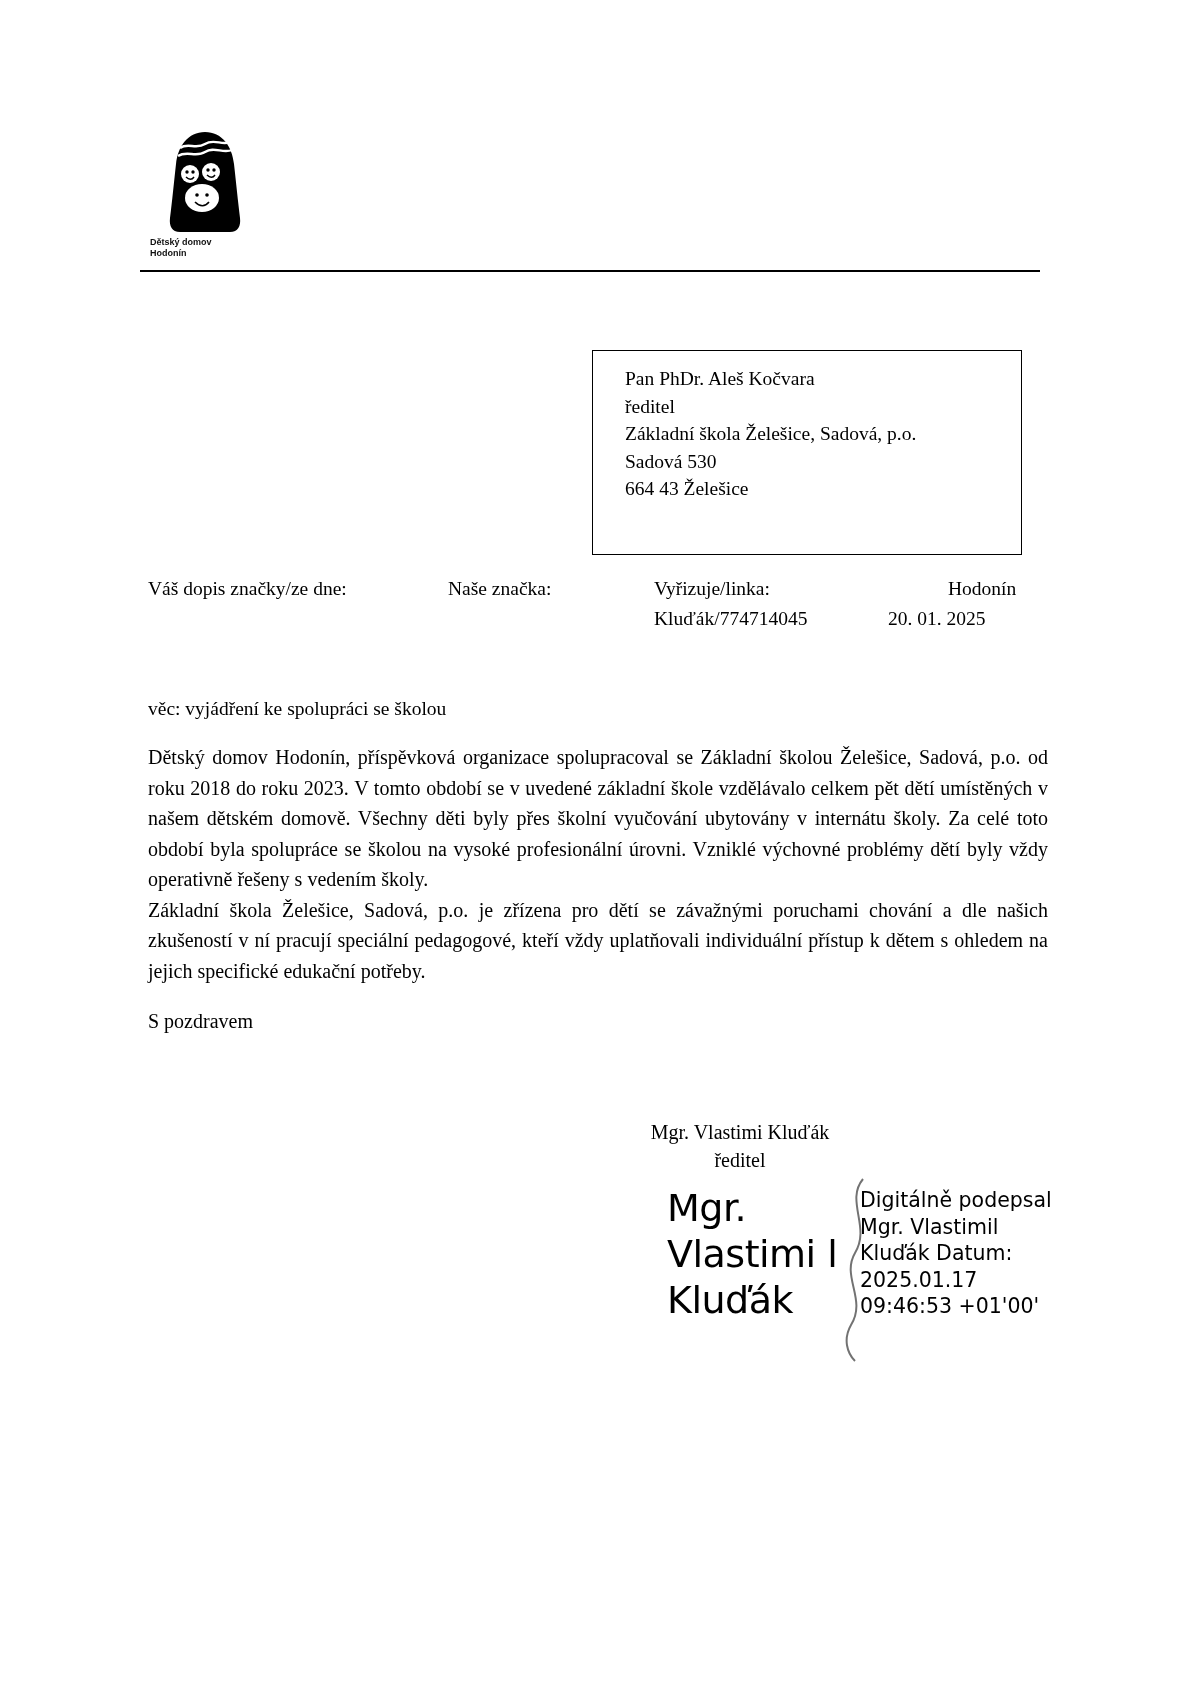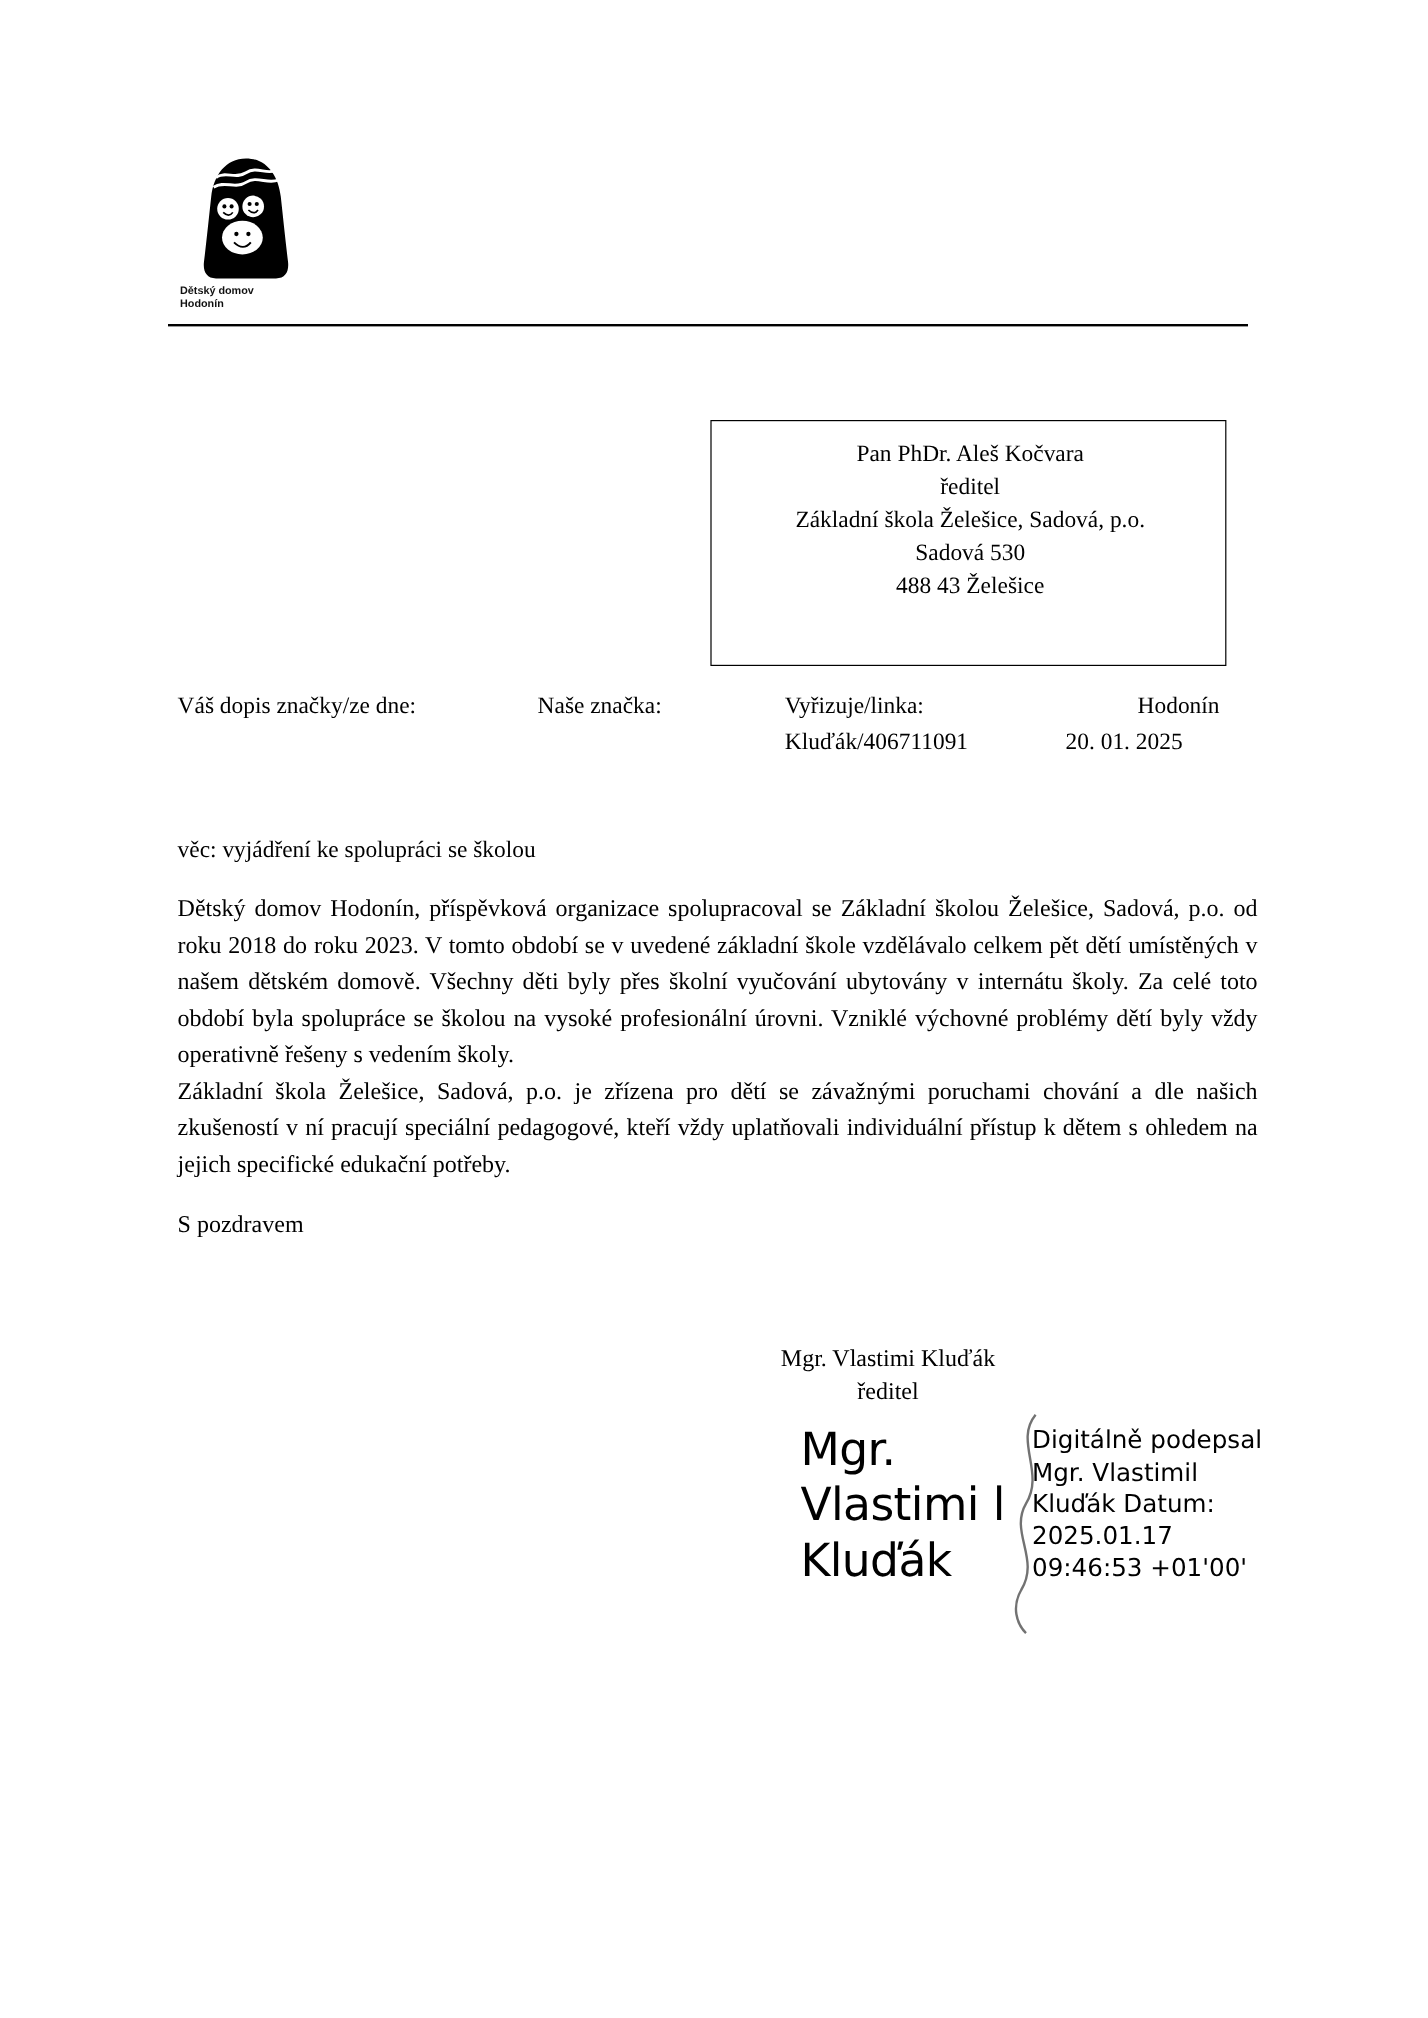--- a/index.html
+++ b/index.html
@@ -75,22 +75,21 @@
 
   
   .address-box {
     position: absolute;
     left: 592px;
     top: 350px;
     width: 430px;
     height: 205px;
     border: 1.5px solid #000;
     box-sizing: border-box;
-    padding: 14px 0 0 3px;
-    text-align: center;
+    padding: 14px 0 0 32px;
   }
   .address-line {
     font-size: 19.5px;
     line-height: 27.5px;
     white-space: nowrap;
   }
 
   
   .ref-row {
     position: absolute;
@@ -218,29 +217,29 @@
     </div>
 
     <div class="rule"></div>
   </div>
 
   <div class="address-box">
     <div class="address-line">Pan PhDr. Aleš Kočvara</div>
     <div class="address-line">ředitel</div>
     <div class="address-line">Základní škola Želešice, Sadová, p.o.</div>
     <div class="address-line">Sadová 530</div>
-    <div class="address-line">488 43 Želešice</div>
+    <div class="address-line">664 43 Želešice</div>
   </div>
 
   <div class="ref-row">
     <div class="ref-col ref-vas">Váš dopis značky/ze dne:</div>
     <div class="ref-col ref-nase">Naše značka:</div>
     <div class="ref-col ref-vyr">Vyřizuje/linka:</div>
     <div class="ref-col ref-mesto">Hodonín</div>
-    <div class="ref-line2 ref-znacka">Kluďák/406711091</div>
+    <div class="ref-line2 ref-znacka">Kluďák/774714045</div>
     <div class="ref-line2 ref-datum">20. 01. 2025</div>
   </div>
 
   <div class="subject">věc: vyjádření ke spolupráci se školou</div>
 
   <div class="body-text">
     <p>Dětský domov Hodonín, příspěvková organizace spolupracoval se Základní školou Želešice, Sadová, p.o. od roku 2018 do roku 2023. V tomto období se v uvedené základní škole vzdělávalo celkem pět dětí umístěných v našem dětském domově. Všechny děti byly přes školní vyučování ubytovány v internátu školy. Za celé toto období byla spolupráce se školou na vysoké profesionální úrovni. Vzniklé výchovné problémy dětí byly vždy operativně řešeny s vedením školy.</p>
     <p>Základní škola Želešice, Sadová, p.o. je zřízena pro dětí se závažnými poruchami chování a dle našich zkušeností v ní pracují speciální pedagogové, kteří vždy uplatňovali individuální přístup k dětem s ohledem na jejich specifické edukační potřeby.</p>
   </div>
 

